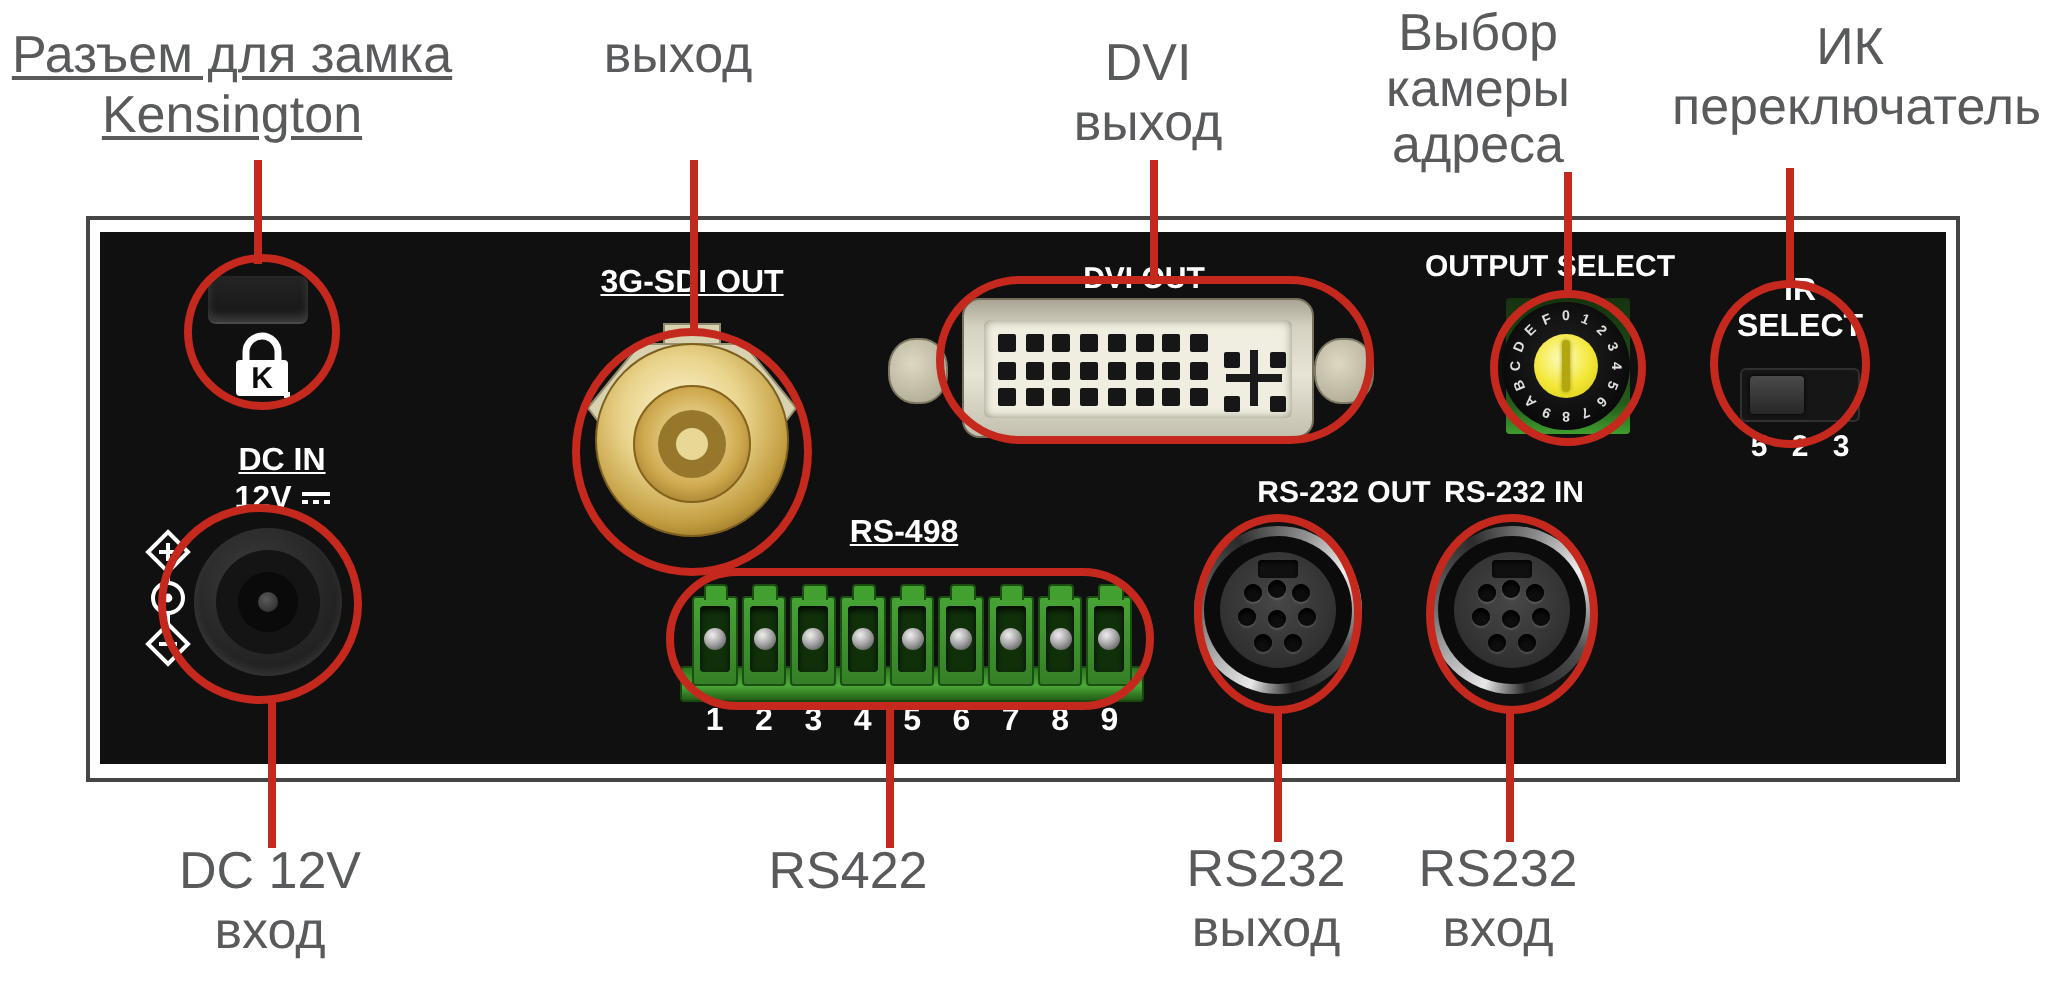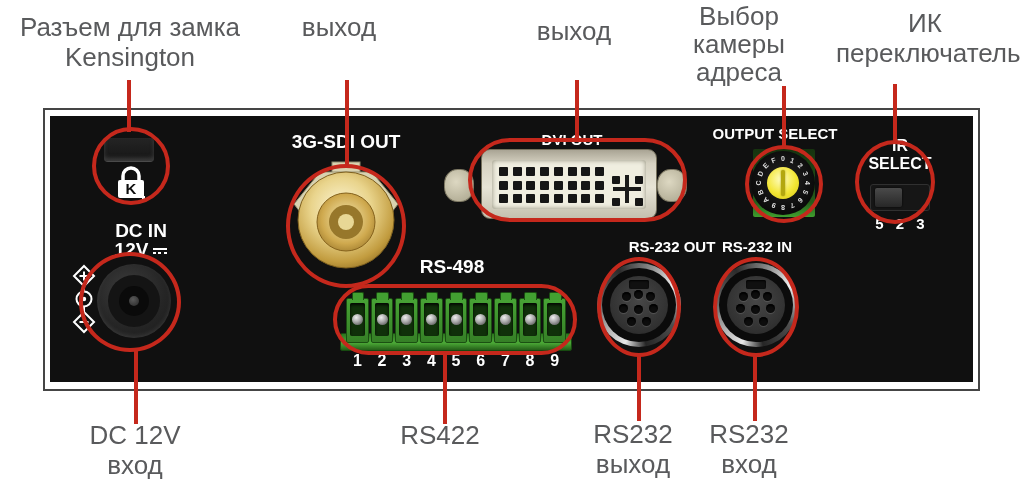--- a/index.html
+++ b/index.html
@@ -14,21 +14,21 @@
   .leader { position:absolute; width:4px; background:#c5281c; z-index:7; }
   .ann { position:absolute; border:4px solid #c5281c; border-radius:50%; box-sizing:border-box; z-index:6; }
   .ann.stadium { border-radius:42px; }
 
   
   .frame { position:absolute; left:43px; top:108px; width:937px; height:283px; background:#fff;
            border:2px solid #454545; box-sizing:border-box; }
   .panel { position:absolute; left:50px; top:116px; width:923px; height:266px; background:#101010; }
 
   .plabel { position:absolute; color:#fff; font-weight:bold; text-align:center; z-index:3; }
-  .f16 { font-size:19px; line-height:19px; } .f15 { font-size:15px; line-height:17px; }
+  .f16 { font-size:16px; line-height:19px;text-decoration:underline; } .f15 { font-size:15px; line-height:17px; }
 
   
   .kslot { position:absolute; left:104px; top:138px; width:50px; height:23px; border-radius:4px;
            background:linear-gradient(180deg,#242424,#161616);
            box-shadow:inset 0 -3px 4px rgba(130,130,130,.35); border-bottom:1px solid #4a4a4a; }
 
   
   .jack  { position:absolute; left:97px;  top:264px; width:74px; height:74px; border-radius:50%;
            background:radial-gradient(circle at 42% 36%, #3d3d3d, #262626 55%, #191919 100%);
            box-shadow:inset 0 -2px 4px rgba(255,255,255,.10); }
@@ -97,45 +97,46 @@
   .mdin-key { position:absolute; left:50%; top:4px; width:20px; height:9px; margin-left:-10px;
           background:#101010; border-radius:2px; box-shadow:inset 0 1px 2px #000; }
   .mdin-hole { position:absolute; width:9px; height:9px; border-radius:50%; background:#0d0d0d;
           box-shadow:inset 0 2px 2px #000, 0 1px 1px rgba(255,255,255,.14); }
 </style>
 </head>
 <body>
 
 <div id="stage">
 
-  <div class="callout" style="left:16px; top:12px; width:228px;">
+  <div class="callout" style="left:2px; top:12px; width:228px;text-decoration:underline;">
     <div>Разъем для замка</div>
     <div>Kensington</div>
   </div>
   <div class="callout" style="left:279px; top:12px; width:120px;">
     <div>выход</div>
   </div>
   <div class="callout" style="left:514px; top:16px; width:120px;">
+    <div>DVI</div>
     <div>выход</div>
   </div>
   <div class="callout tight" style="left:679px; top:2px; width:120px;">
     <div>Выбор</div>
     <div>камеры</div>
     <div>адреса</div>
   </div>
   <div class="callout" style="left:836px; top:8px; width:178px;">
     <div>ИК</div>
     <div>переключатель</div>
   </div>
 
   <div class="callout" style="left:75px; top:420px; width:120px;">
     <div>DC 12V</div>
     <div>вход</div>
   </div>
-  <div class="callout" style="left:380px; top:420px; width:120px;">
+  <div class="callout" style="left:364px; top:420px; width:120px;">
     <div>RS422</div>
   </div>
   <div class="callout" style="left:573px; top:419px; width:120px;">
     <div>RS232</div>
     <div>выход</div>
   </div>
   <div class="callout" style="left:689px; top:419px; width:120px;">
     <div>RS232</div>
     <div>вход</div>
   </div>

